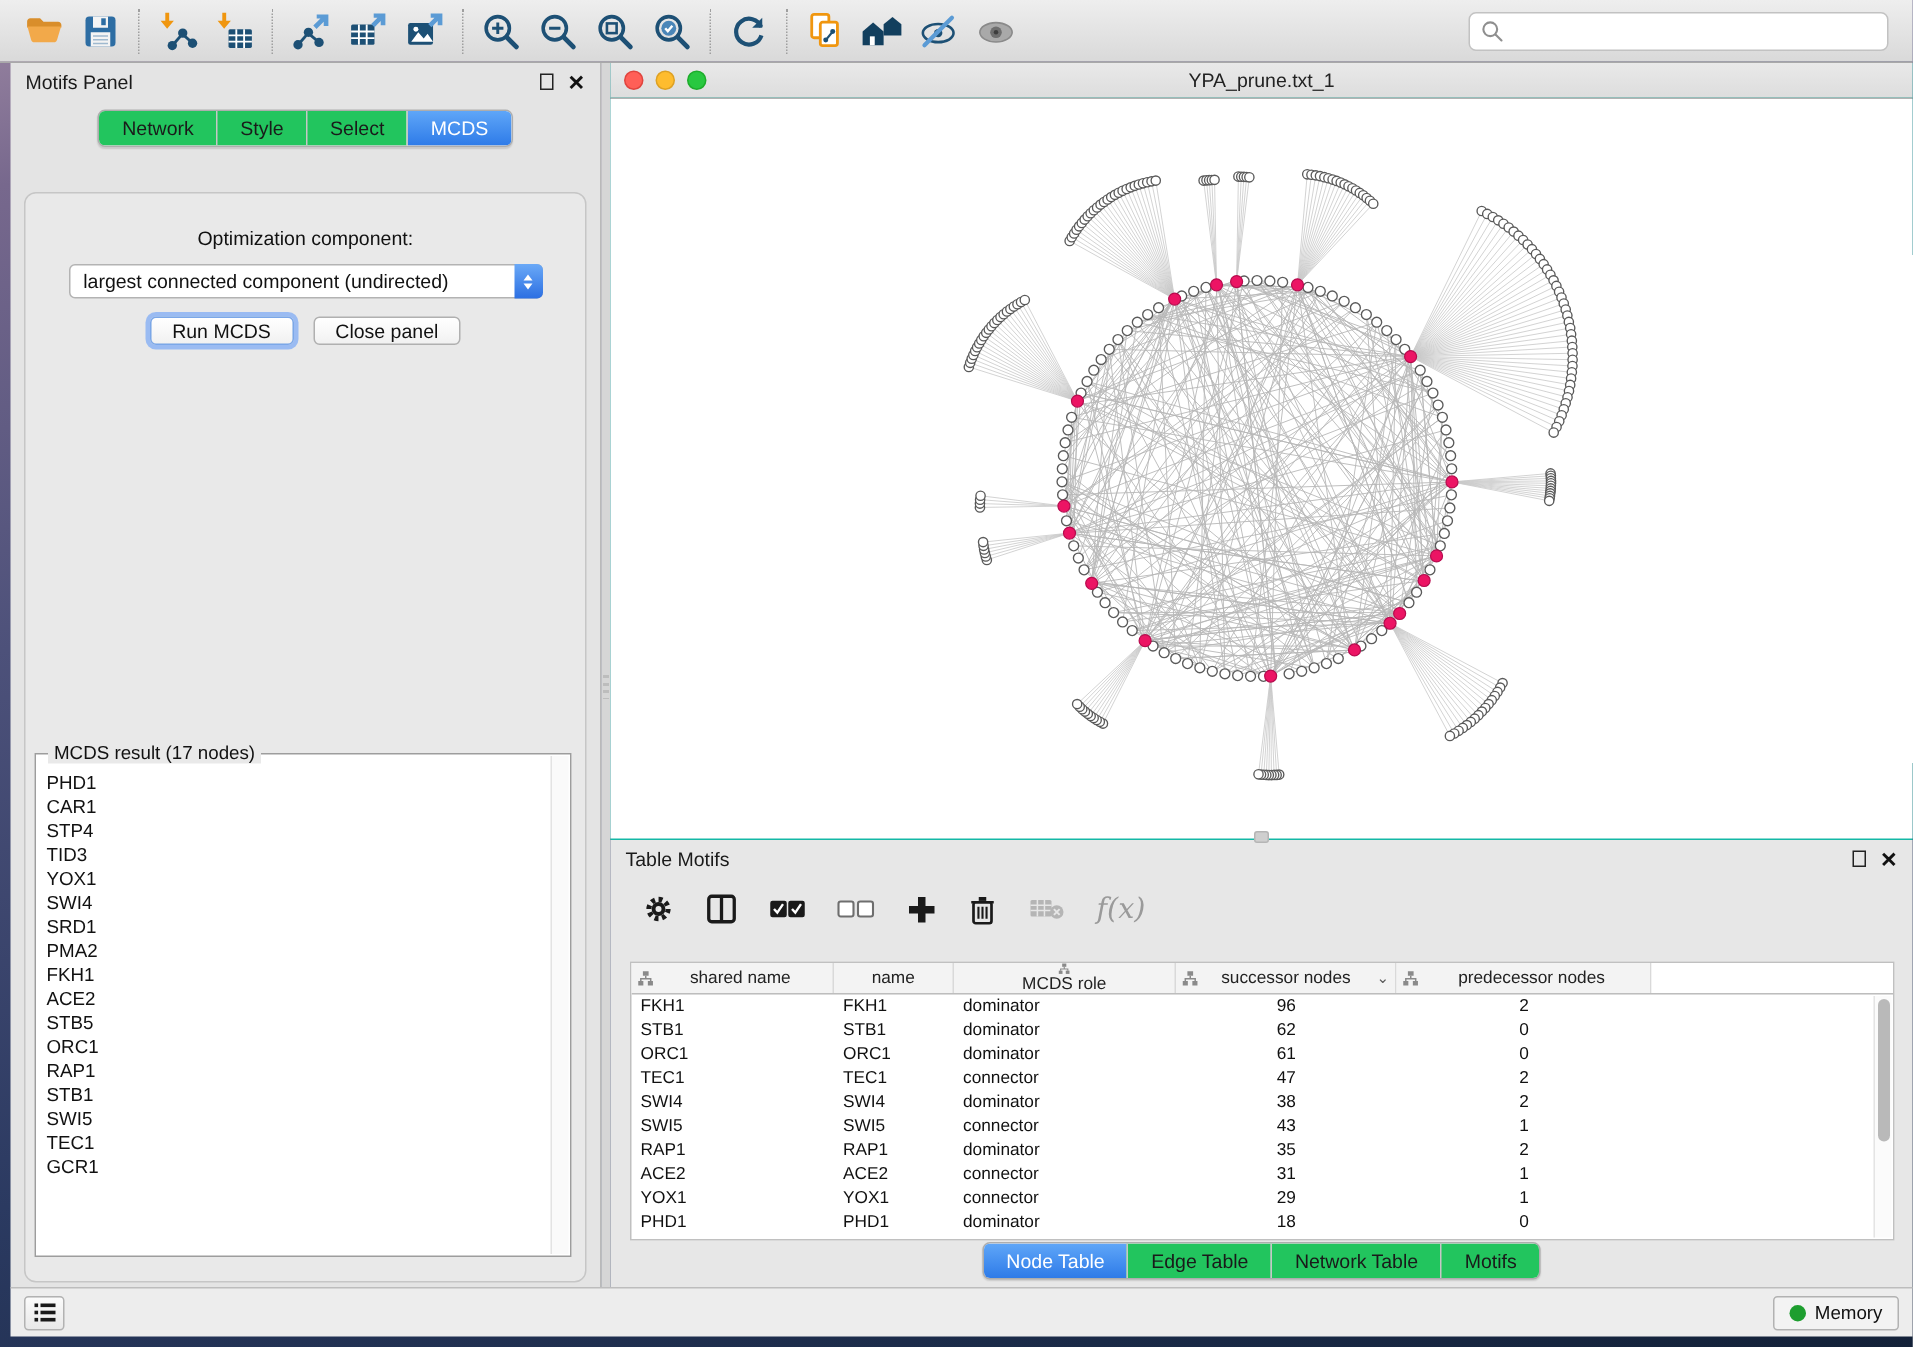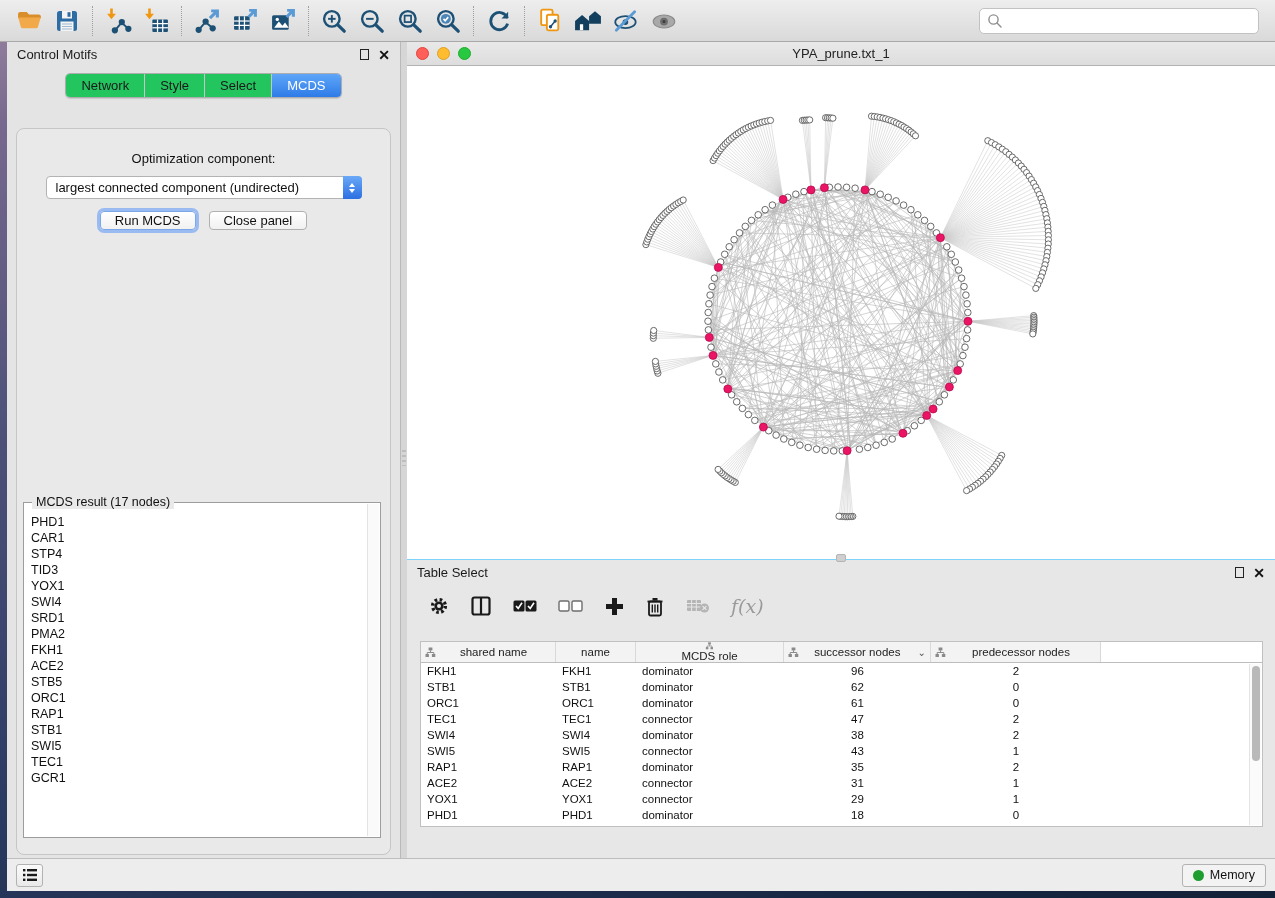--- a/index.html
+++ b/index.html
@@ -63,21 +63,21 @@
   .mcds-item { font-size:12.5px; line-height:16px; color:#111; }
   #mcds-scroll { position:absolute; top:1px; bottom:1px; right:1px; width:12px;
     background:#fafafa; border-left:1px solid #e3e3e3; }
 
   
   #v-divider { position:absolute; left:401px; top:42px; width:6px; height:816px; background:#d6d6d6; }
   #v-grip { position:absolute; left:1px; top:408px; width:4px; height:16px;
     background:repeating-linear-gradient(#bdbdbd 0 2px, #d6d6d6 2px 5px); }
 
   
-  #network-frame { position:absolute; left:407px; top:42px; width:868px; height:518px; background:#7dd3fc; }
+  #network-frame { position:absolute; left:407px; top:42px; width:868px; height:518px; background:#14b8a6; }
   #net-titlebar { height:24px; background:linear-gradient(#e9e9e9,#dddddd); border-bottom:1px solid #b2b2b2;
     display:flex; align-items:center; position:relative; }
   .lights { display:flex; gap:8px; padding-left:9px; }
   .light { width:13px; height:13px; border-radius:50%; }
   .light.red { background:#ff5f57; border:1px solid #e0443e; }
   .light.yellow { background:#febc2e; border:1px solid #dea123; }
   .light.green { background:#28c840; border:1px solid #1dad2b; }
   #net-title { position:absolute; left:0; right:0; text-align:center; font-size:13px; color:#222; }
   #net-canvas { width:868px; height:493px; background:#fff; }
   #splitter-grip { position:absolute; left:836px; top:554px; width:10px; height:8px;
@@ -268,21 +268,21 @@
       </svg>
     <input id="search-input" type="text" value="" placeholder="" style="">
   </div>
 </div>
 
 <div id="left-desktop"></div>
 <div id="bottom-desktop"></div>
 
 <div id="control-panel">
   <div class="panel-hdr">
-    <span class="panel-title">Control Motifs</span>
+    <span class="panel-title">Motifs Panel</span>
     <span class="panel-hdr-icons">
       <span class="float-ic"></span>
       <span class="close-ic">✕</span>
     </span>
   </div>
   <div class="seg-bar">
     <div class="segmented" id="cp-tabs">
         <button class="seg">Network</button>
         <button class="seg">Style</button>
         <button class="seg">Select</button>
@@ -1095,21 +1095,21 @@
         <circle cx="306.0" cy="289.4" r="4"></circle>
         <circle cx="302.3" cy="271.4" r="4"></circle>
         <circle cx="311.3" cy="201.4" r="4"></circle>
       </g>
     </svg>
 </div>
 <div id="splitter-grip"></div>
 
 <div id="table-panel">
   <div class="panel-hdr">
-    <span class="panel-title">Table Select</span>
+    <span class="panel-title">Table Motifs</span>
     <span class="panel-hdr-icons">
       <span class="float-ic"></span>
       <span class="close-ic">✕</span>
     </span>
   </div>
   <div id="tp-toolbar">
     <button class="tpi">
       <svg width="20" height="20" viewBox="0 0 20 20">
           <circle cx="10" cy="10" r="6.4" fill="none" stroke="#1a1a1a" stroke-width="3.4" stroke-dasharray="2.6 2.4"></circle>
           <circle cx="10" cy="10" r="4.6" fill="#1a1a1a"></circle>
@@ -1288,20 +1288,28 @@
           <div class="td" style="width: 80px;">PHD1</div>
           <div class="td" style="width: 148px;">dominator</div>
           <div class="td num" style="width: 147px;">18</div>
           <div class="td num" style="width: 170px;">0</div>
         </div>
       </div>
     <div id="tbl-scroll">
         <div id="tbl-thumb"></div>
       </div>
   </div>
+  <div id="tp-tabs">
+      <div class="segmented" id="table-tabs">
+        <button class="seg selected">Node Table</button>
+        <button class="seg">Edge Table</button>
+        <button class="seg">Network Table</button>
+        <button class="seg">Motifs</button>
+      </div>
+    </div>
 </div>
 
 <div id="status-bar">
   <button id="statusbar-menu-btn">
     <svg width="16" height="14" viewBox="0 0 16 14">
         <g fill="#1a1a1a">
           <rect x="1" y="1" width="2.4" height="2.4"></rect>
           <rect x="5" y="1" width="10" height="2.4"></rect>
           <rect x="1" y="5.8" width="2.4" height="2.4"></rect>
           <rect x="5" y="5.8" width="10" height="2.4"></rect>

